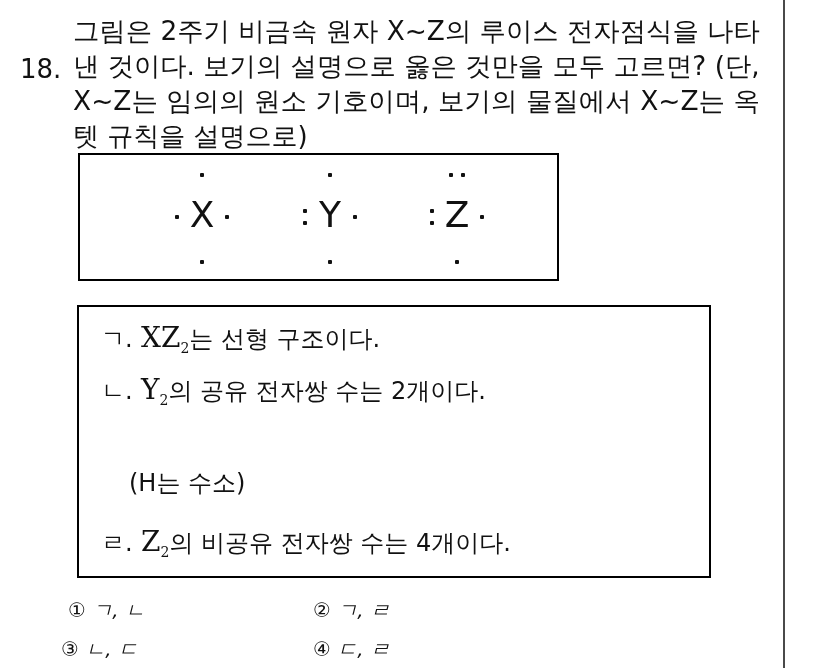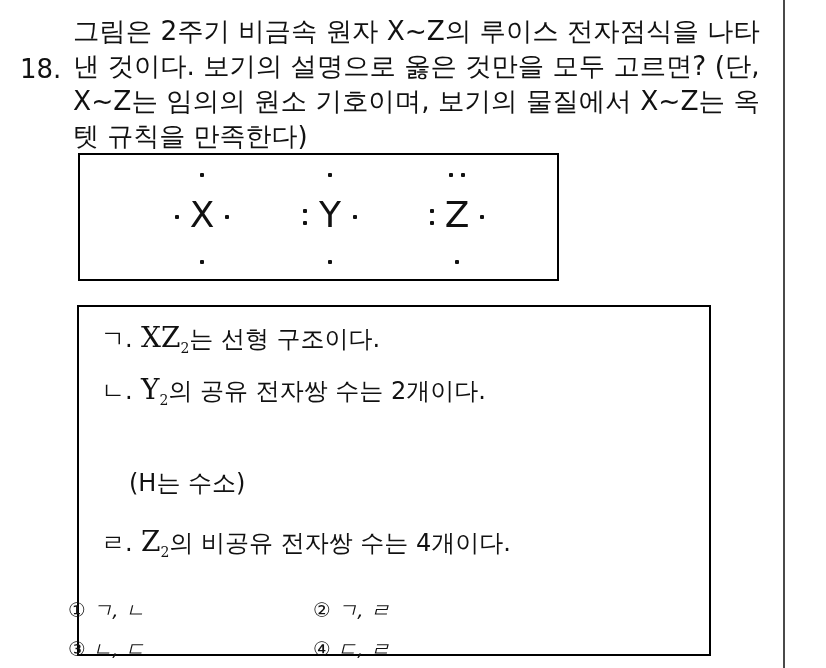--- a/index.html
+++ b/index.html
@@ -13,42 +13,42 @@
   .l1 { top: 14px; }
   .l2 { top: 49px; }
   .l3 { top: 84px; }
   .l4 { top: 119px; }
 
   .lewis-box { position: absolute; left: 78px; top: 153px; width: 481px; height: 128px; border: 2px solid #000; box-sizing: border-box; }
   .atom { position: absolute; top: 0; width: 90px; height: 128px; }
   .sym { position: absolute; top: 40px; left: 30px; width: 30px; text-align: center; font-size: 36px; font-family: "DejaVu Sans", sans-serif; line-height: 40px; }
   .dot { position: absolute; width: 4px; height: 4px; background: #111; border-radius: 1px; }
 
-  .bogi-box { position: absolute; left: 77px; top: 305px; width: 634px; height: 351px; border: 2px solid #000; box-sizing: border-box; }
+  .bogi-box { position: absolute; left: 77px; top: 305px; width: 634px; height: 273px; border: 2px solid #000; box-sizing: border-box; }
   .stmt { position: absolute; left: 22px; font-size: 24px; white-space: nowrap; font-family: "DejaVu Sans", sans-serif; }
   .stmt .lbl { display: inline-block; width: 40px; }
   .formula { font-family: "DejaVu Serif", serif; font-size: 28px; }
   .formula sub { font-size: 14px; vertical-align: -6px; font-family: "DejaVu Serif", serif; }
   .s1 { top: 14px; } .s2 { top: 66px; } .s3 { top: 120px; } .s4 { top: 160px; left: 50px; } .s5 { top: 218px; }
 
   .choice { position: absolute; font-size: 20px; white-space: nowrap; font-style: italic; }
   .c1 { left: 68px; top: 597px; } .c2 { left: 313px; top: 597px; }
-  .c3 { left: 68px; top: 636px; } .c4 { left: 313px; top: 636px; }
+  .c3 { left: 61px; top: 636px; } .c4 { left: 313px; top: 636px; }
 </style>
 </head>
 <body>
 
 <div class="vline"></div>
 
 <div>
   <span class="q-num">18.</span>
   <span class="q-line l1" style="transform: scaleX(1.01327);">그림은 2주기 비금속 원자 X~Z의 루이스 전자점식을 나타</span>
   <span class="q-line l2" style="transform: scaleX(1.01178);">낸 것이다. 보기의 설명으로 옳은 것만을 모두 고르면? (단,</span>
   <span class="q-line l3" style="transform: scaleX(1.01778);">X~Z는 임의의 원소 기호이며, 보기의 물질에서 X~Z는 옥</span>
-  <span class="q-line l4">텟 규칙을 만족한다)</span>
+  <span class="q-line l4">텟 규칙을 설명으로)</span>
 </div>
 
 <div class="lewis-box">
 
   <div class="atom" style="left:77px;">
     <span class="sym">X</span>
     <span class="dot" style="left:43px; top:18px;"></span>
     <span class="dot" style="left:18px; top:60px;"></span>
     <span class="dot" style="left:68px; top:60px;"></span>
     <span class="dot" style="left:43px; top:105px;"></span>

